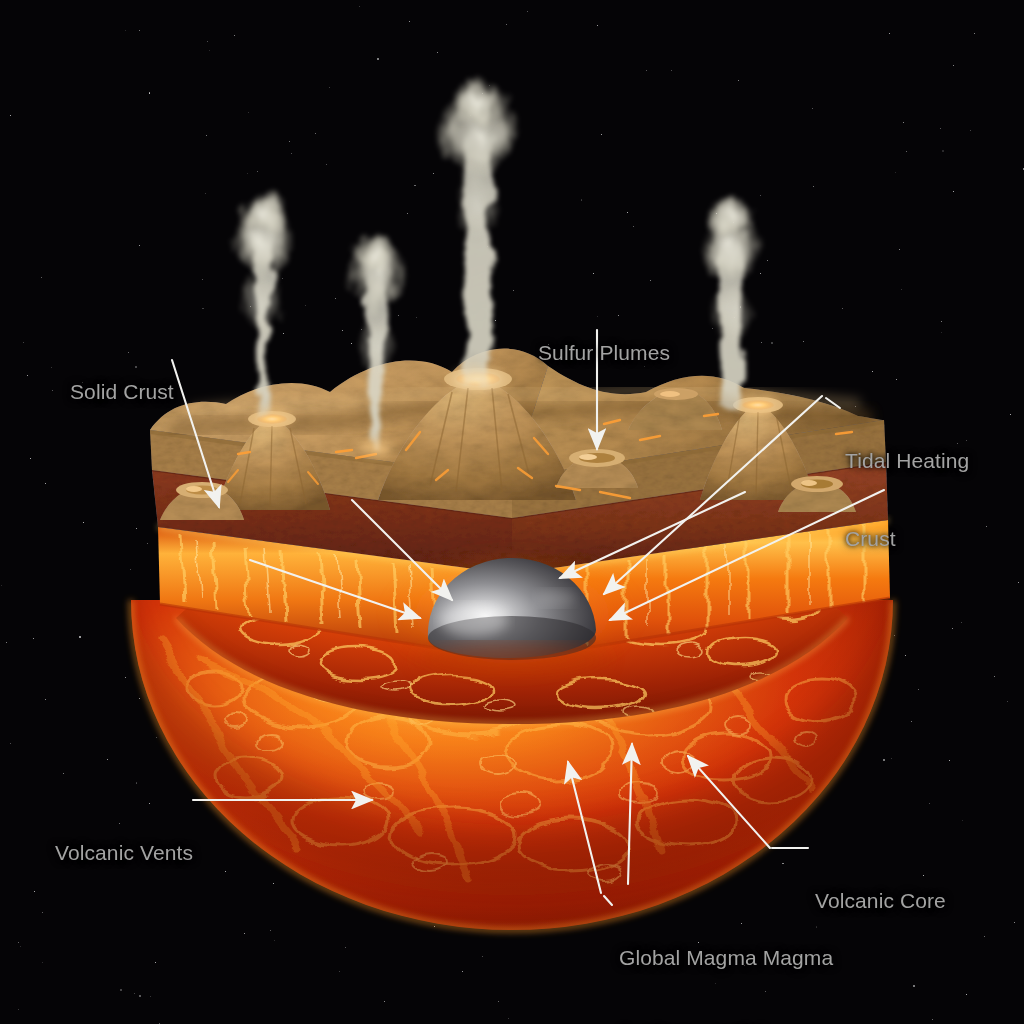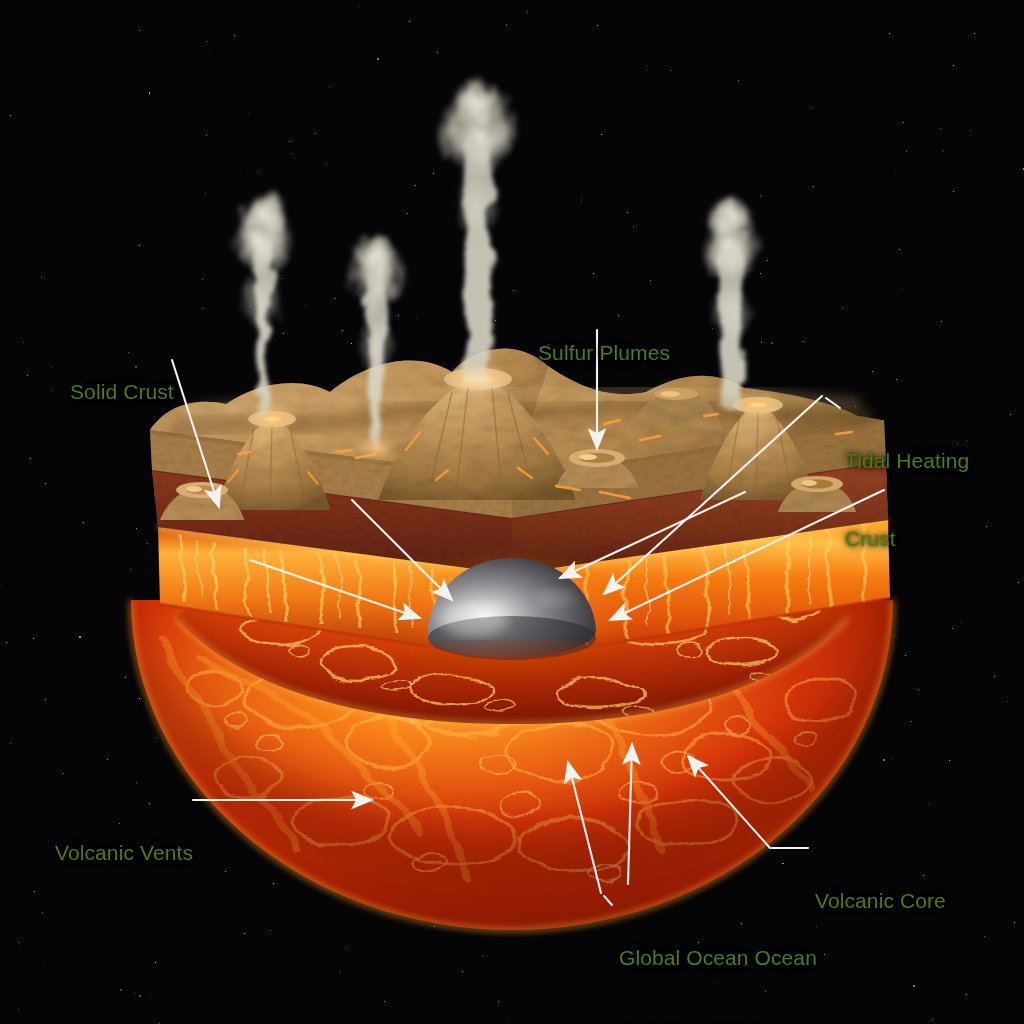--- a/index.html
+++ b/index.html
@@ -27,21 +27,21 @@
     border-radius: 50%;
   }
   
   #art {
     position: absolute;
     inset: 0;
   }
   
   .label {
     position: absolute;
-    color: #4d7c0f;
+    color: #a3a3a3;
     font-size: 21px;
     line-height: 26px;
     letter-spacing: 0.1px;
     white-space: pre;
     text-shadow: 0 0 4px rgba(0,0,0,0.95), 0 0 9px rgba(0,0,0,0.85);
     pointer-events: auto;
   }
   .label.l-solid-crust   { left: 70px;  top: 327px; }
   .label.l-sulfur        { left: 538px; top: 288px; }
   .label.l-tidal         { left: 845px; top: 396px; }
@@ -825,21 +825,21 @@
   <div class="label l-tidal">
     <span class="lab-line">Tidal Heating</span>
     <span class="lab-line">Crust</span>
   </div>
 
   <div class="label l-vents">
     <span class="lab-line">Volcanic Vents</span>
   </div>
 
   <div class="label l-magma">
-    <span class="lab-line">Global Ocean Ocean</span>
+    <span class="lab-line">Global Magma Magma</span>
     <span class="lab-line">(Molten Mantle)</span>
   </div>
 
   <div class="label l-core">
     <span class="lab-line">Volcanic Core</span>
   </div>
 
 </div>
 
 </body></html>

